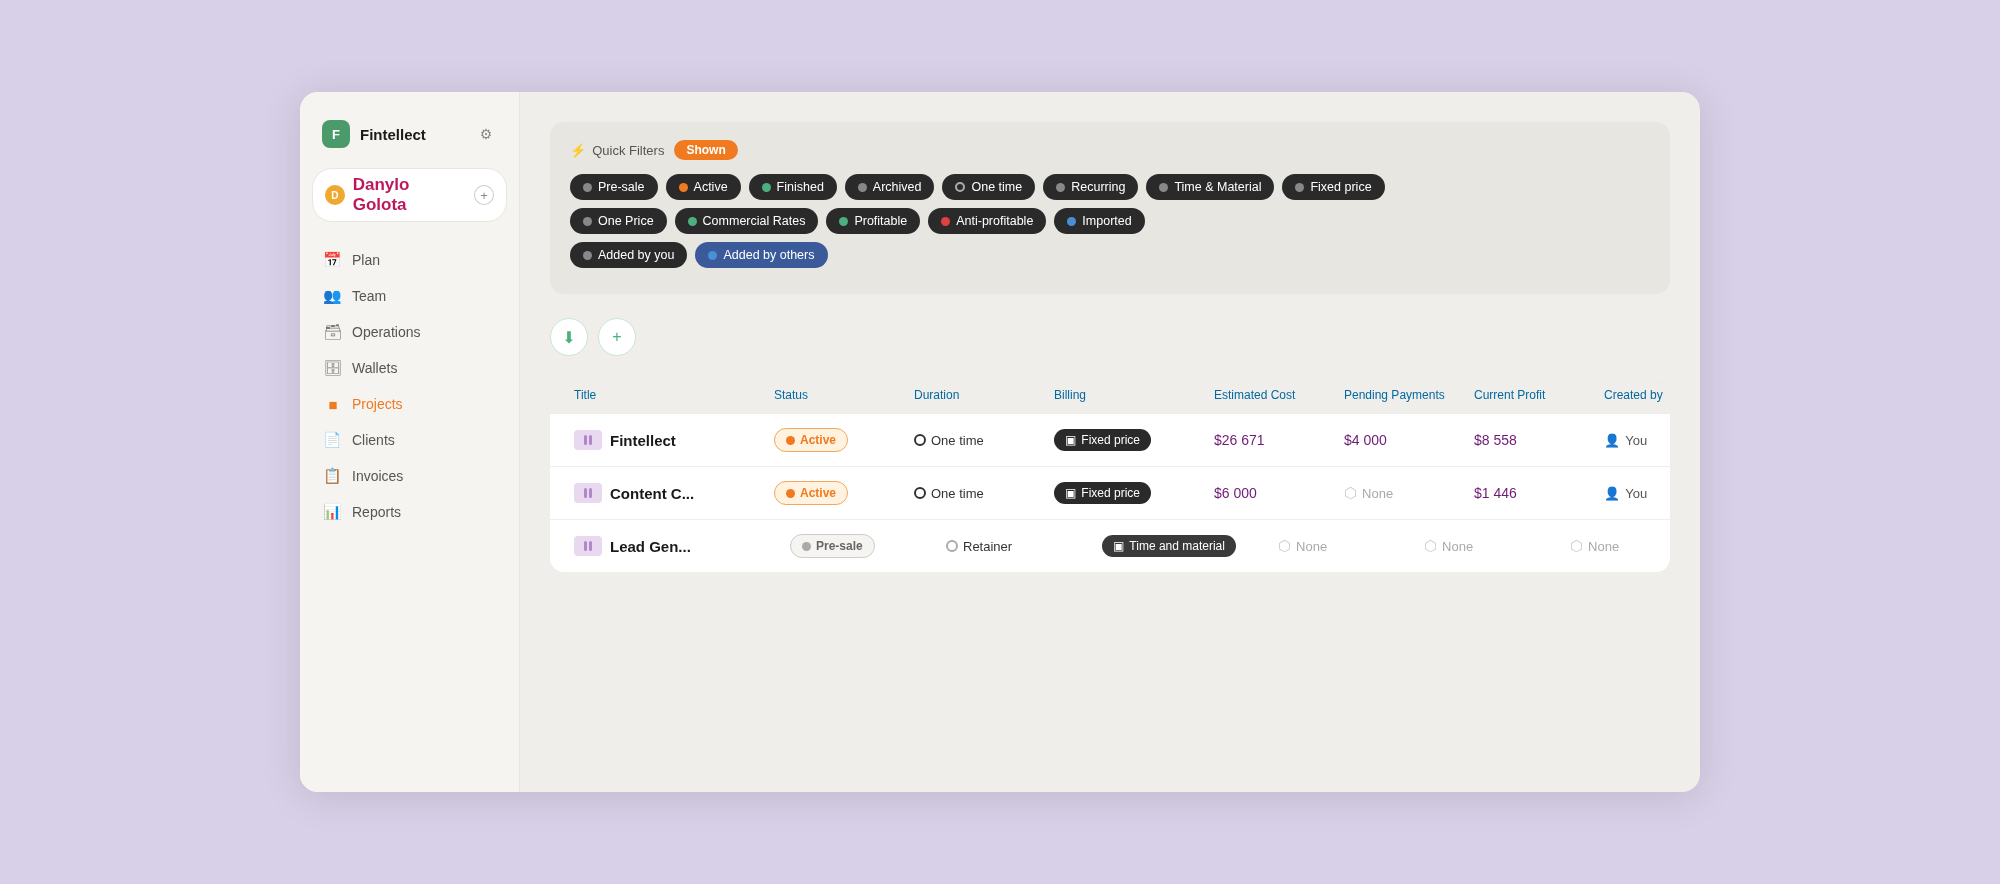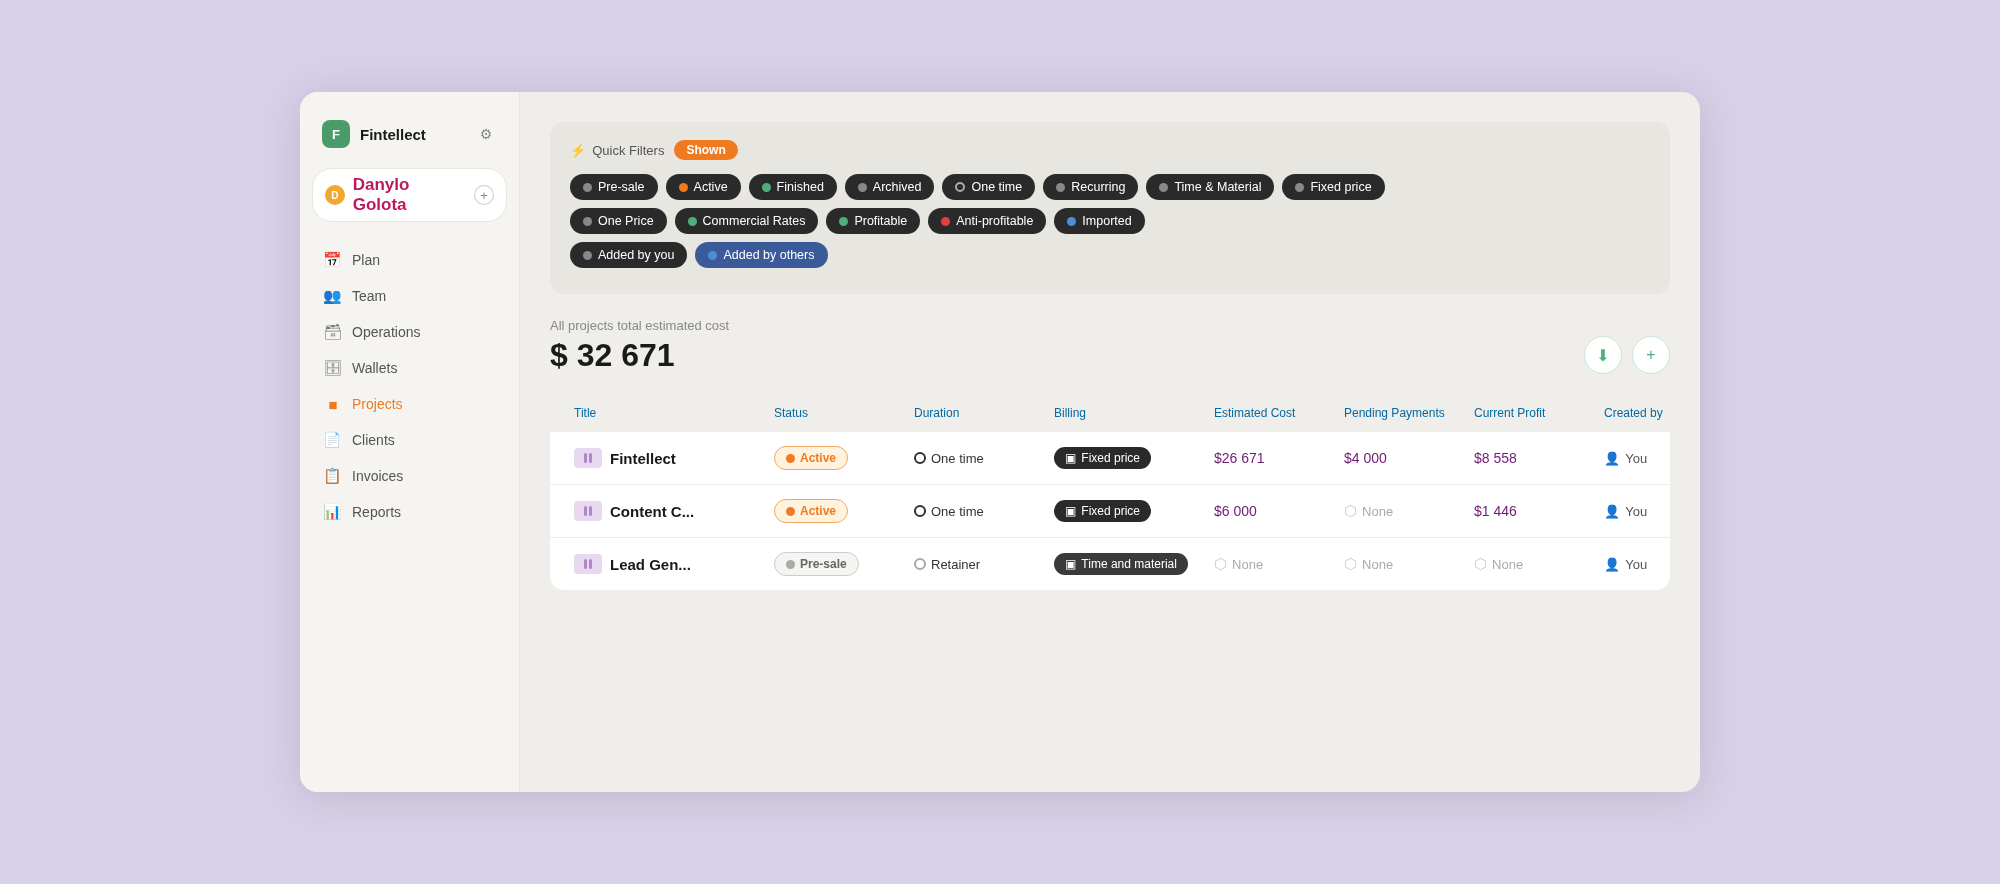--- a/index.html
+++ b/index.html
@@ -256,21 +256,21 @@
       padding: 0 8px;
     }
     .table-row {
       display: grid;
       grid-template-columns: 200px 140px 140px 160px 130px 130px 130px 120px;
       padding: 14px 16px;
       border-bottom: 1px solid #f0eeea;
       align-items: center;
       gap: 0;
     }
-    .table-row:last-child { border-bottom: none; }
+    .table-row:last-child { border-bottom: none; gap: 16px; }
     .td {
       font-size: 13.5px;
       color: #333;
       padding: 0 8px;
     }
     .project-title-cell {
       display: flex;
       align-items: center;
       gap: 8px;
     }
@@ -481,24 +481,20 @@
           <span>Added by you</span>
         </div>
         <div class="filter-chip" style="background:#3a5a9a;">
           <span class="chip-dot blue"></span>
           <span>Added by others</span>
         </div>
       </div>
     </div>
 
     <div class="summary-section">
-      <div>
-        <div class="summary-label">All projects total estimated cost</div>
-        <div class="summary-amount">$ 32 671</div>
-      </div>
       <div class="action-buttons">
         <button class="action-btn">⬇</button>
         <button class="action-btn">+</button>
       </div>
     </div>
 
     <div class="projects-table">
       <div class="table-header">
         <div class="th">Title</div>
         <div class="th">Status</div>

